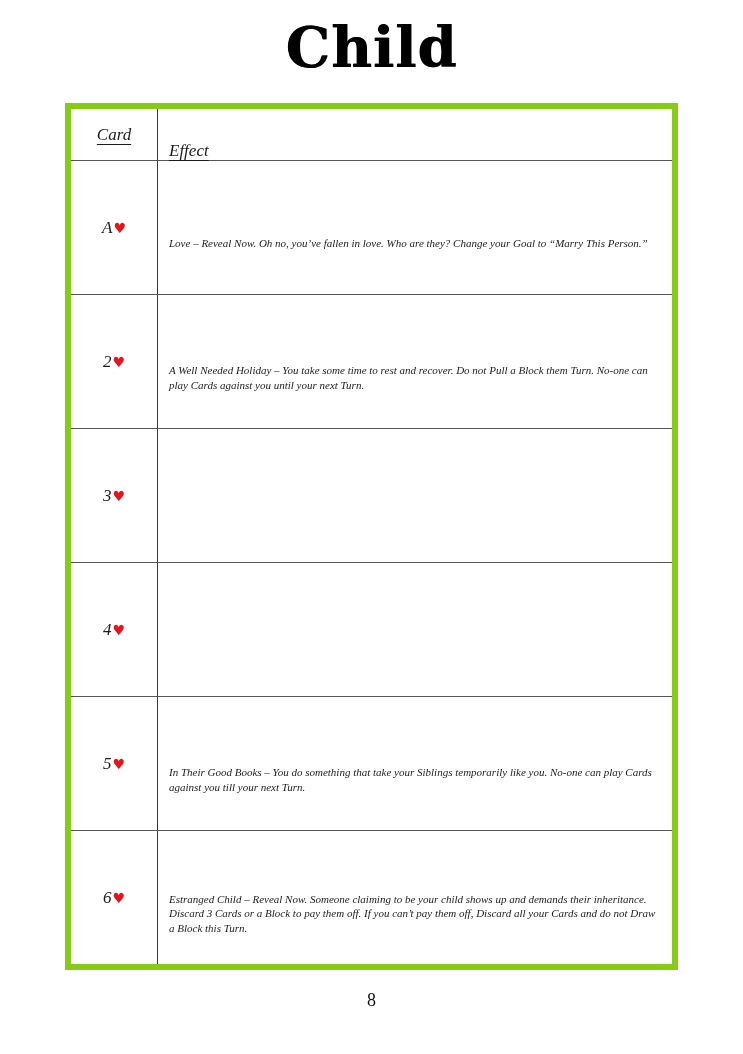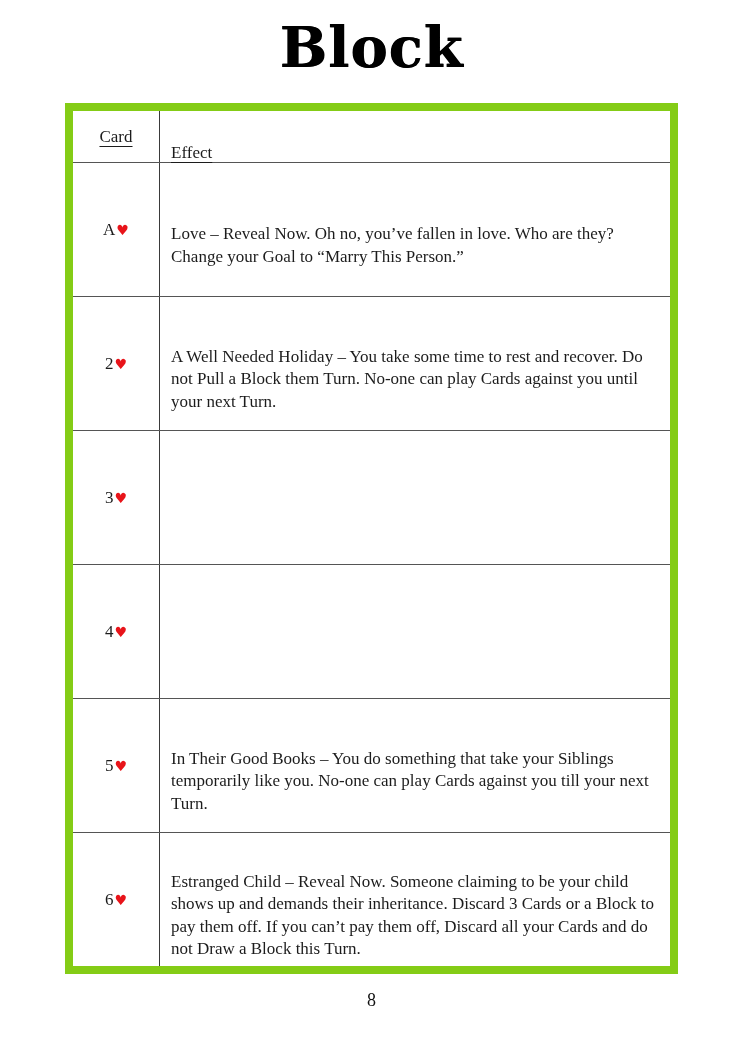--- a/index.html
+++ b/index.html
@@ -27,23 +27,24 @@
     letter-spacing: 1px;
     color: #000;
     margin: 0;
     text-shadow: 0.6px 0 0 #000;
   }
   .cards-table {
     position: absolute;
     left: 65px;
     top: 103px;
     width: 613px;
-    border: 8px solid #84cc16;
+    border: 6px solid #84cc16;
     box-sizing: border-box;
     background: #fff;
+    font-style: italic;
   }
   .tr {
     display: flex;
     border-top: 1px solid #555;
   }
   .tr:first-child {
     border-top: none;
   }
   .tr.header-row {
     height: 51px;
@@ -82,38 +83,38 @@
     font-size: 17px;
     white-space: nowrap;
   }
   .heart {
     font-family: "DejaVu Sans", sans-serif;
     color: var(--heart-color, #e8141a);
     font-size: 14px;
     margin-left: 1px;
   }
   .effect-text {
-    font-size: 17px;
+    font-size: 11px;
     line-height: 1.32;
     max-width: 502px;
   }
   .page-number {
     position: absolute;
     top: 990px;
     left: 0;
     width: 743px;
     text-align: center;
     font-size: 18px;
     color: #111;
   }
 </style>
 </head>
 <body>
 
-<h1 class="title">Block</h1>
+<h1 class="title">Child</h1>
 
 <div class="cards-table">
 
   <div class="tr header-row">
     <div class="td card-col">
       <span class="th-text">Card</span>
     </div>
     <div class="td effect-col">
       <span class="th-text">Effect</span>
     </div>

